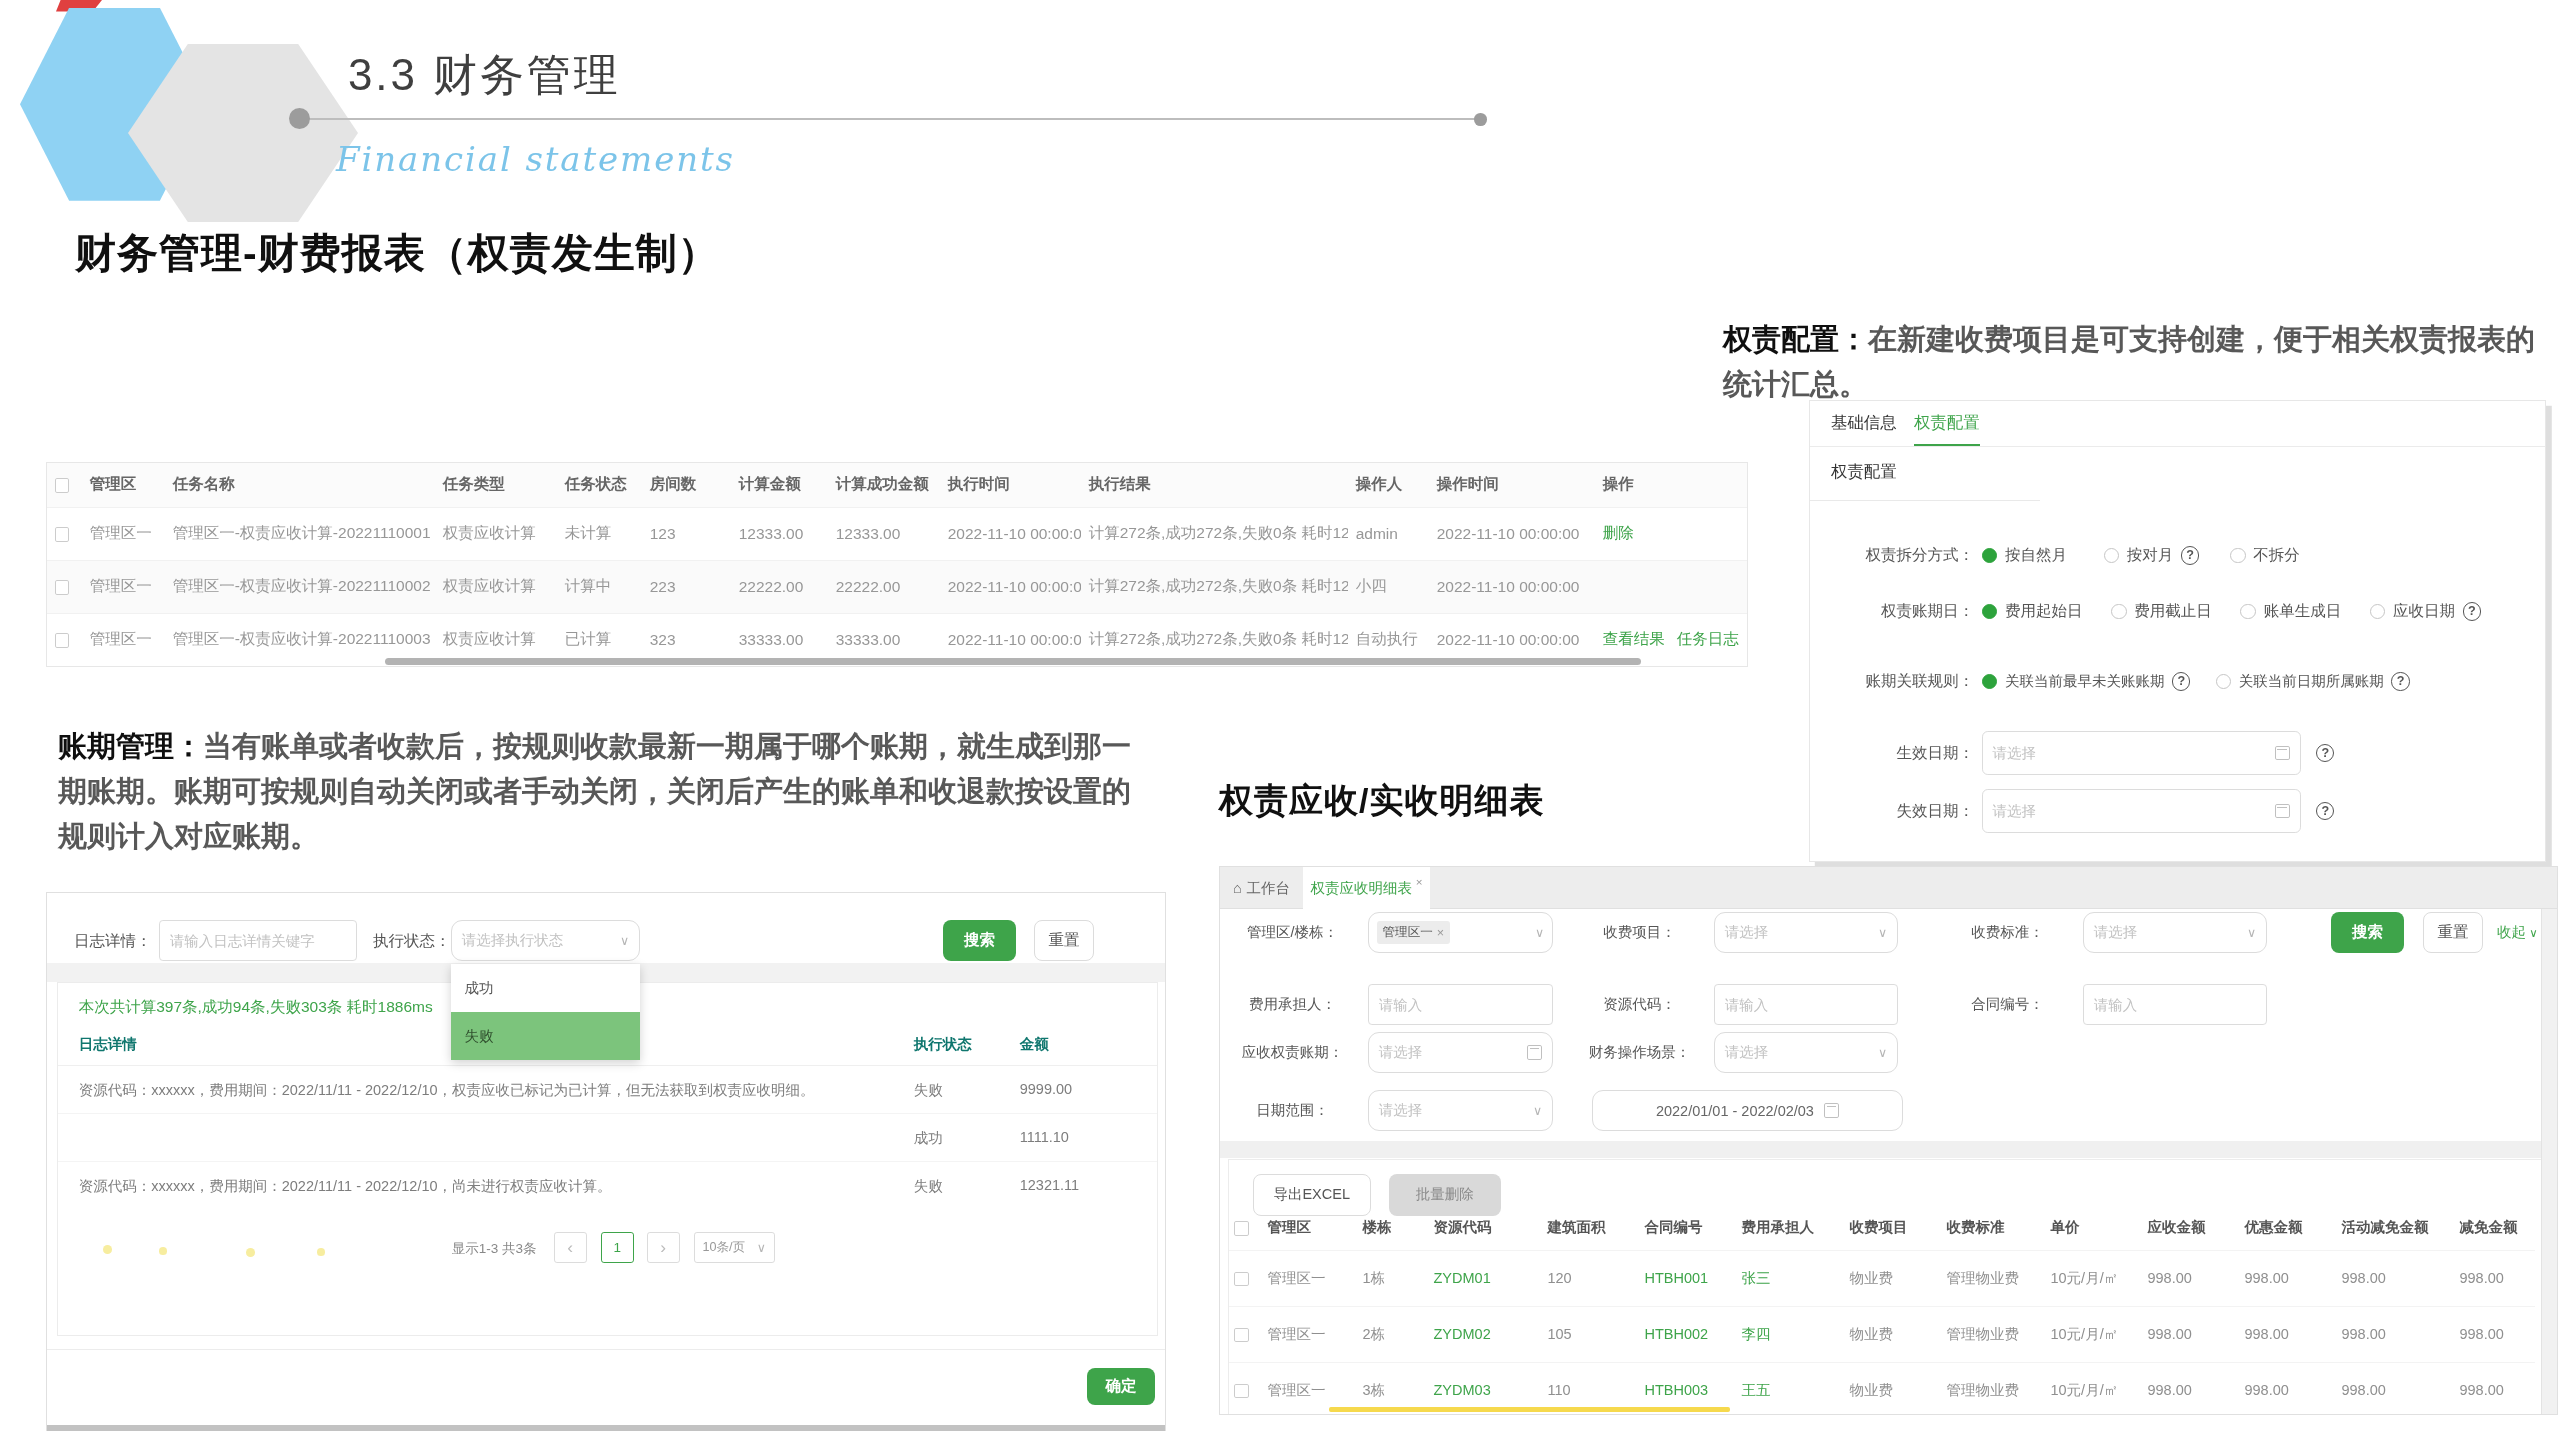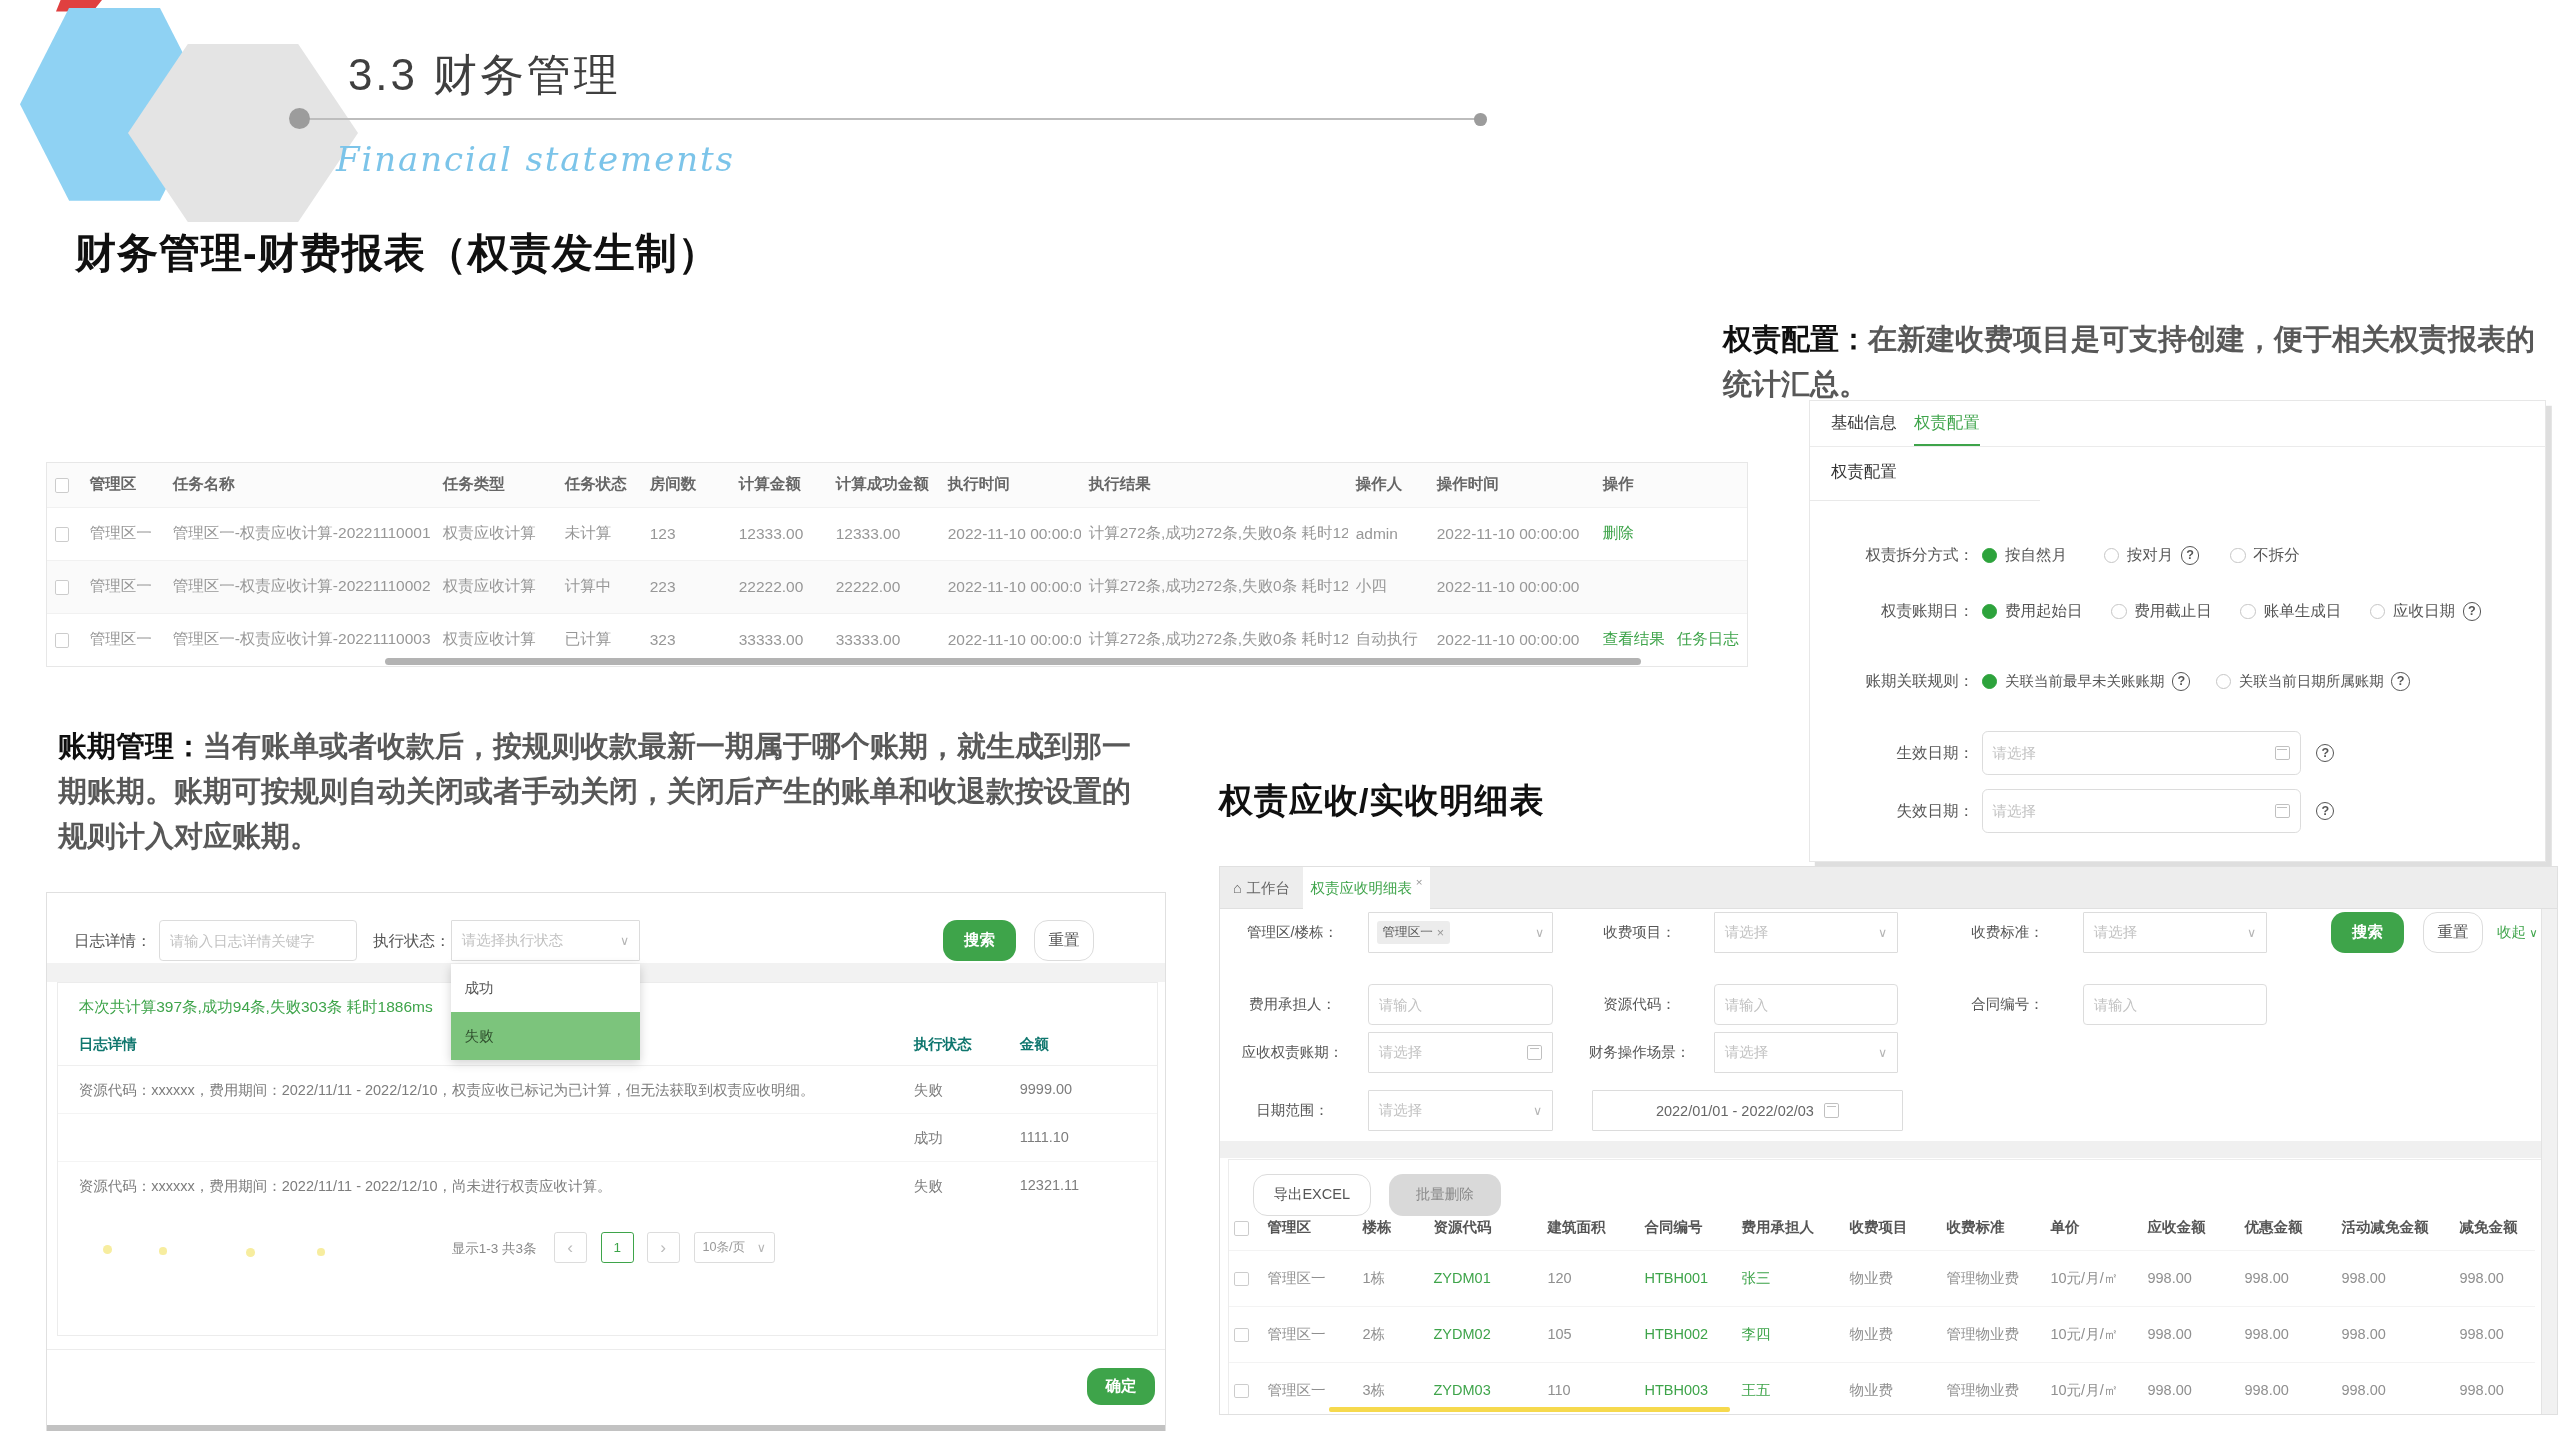--- a/index.html
+++ b/index.html
@@ -14,25 +14,25 @@
 .para b{color:#0f0f0f}
 .card{position:absolute;background:#fff;border:1px solid #e7e7e7}
 table{border-collapse:collapse;table-layout:fixed}
 .ttable{width:100%;font-size:15.5px;color:#979797}
 .ttable th{height:44px;background:#fbfbfb;color:#666;font-weight:700;text-align:left;padding:0 7.7px;overflow:hidden;white-space:nowrap}
 .ttable td{height:53px;padding:0 7.7px;border-top:1px solid #f1f1f1;overflow:hidden;white-space:nowrap}
 .ttable tr.alt td{background:#fafafa}
 .g{color:#3ea44a}
 .glink{color:#3ea44a;cursor:pointer}
 .cb{display:inline-block;width:14.5px;height:14.5px;border:1px solid #ccc;border-radius:1.9px;background:#fff;vertical-align:middle}
-.btn{display:flex;align-items:center;justify-content:center;border-radius:14px;font-size:15.5px;cursor:pointer;position:absolute}
+.btn{display:flex;align-items:center;justify-content:center;border-radius:8px;font-size:15.5px;cursor:pointer;position:absolute}
 .btn.green{background:#3ea44a;color:#fff;font-weight:700}
 .btn.plain{background:#fff;border:1px solid #dcdcdc;color:#555}
 .btn.gray{background:#d9d9d9;color:#8a8a8a}
-.ctrl{display:flex;align-items:center;background:#fff;border:1px solid #dcdcdc;border-radius:1px;padding:0 9.7px;font-size:14.5px;color:#666;position:absolute}
+.ctrl{display:flex;align-items:center;background:#fff;border:1px solid #dcdcdc;border-radius:11px;padding:0 9.7px;font-size:14.5px;color:#666;position:absolute}
 .ph{color:#c2c2c2}
 .chev{margin-left:auto;color:#b5b5b5;font-size:12.6px}
 input.tx{border:1px solid #dcdcdc;border-radius:3.9px;padding:0 9.7px;font-size:14.5px;color:#666;outline:none;position:absolute;background:#fff}
 input.tx::placeholder{color:#c2c2c2}
 .radio{width:15.5px;height:15.5px;border-radius:50%;border:1px solid #c6c6c6;background:#fff;display:inline-block;flex:none}
 .radio.on{background:#2da33c;border-color:#2da33c}
 .help{width:18.4px;height:18.4px;border-radius:50%;border:1.9px solid #555;color:#555;font-size:12.6px;display:inline-flex;align-items:center;justify-content:center;flex:none;font-weight:700}
 .help::after{content:"?"}
 .cal{width:15.5px;height:14.5px;border:1.9px solid #c0c0c0;border-radius:1.9px;position:relative;flex:none;margin-left:auto}
 .cal::before{content:"";position:absolute;left:1.9px;right:1.9px;top:1.9px;border-top:1.9px solid #c0c0c0}

